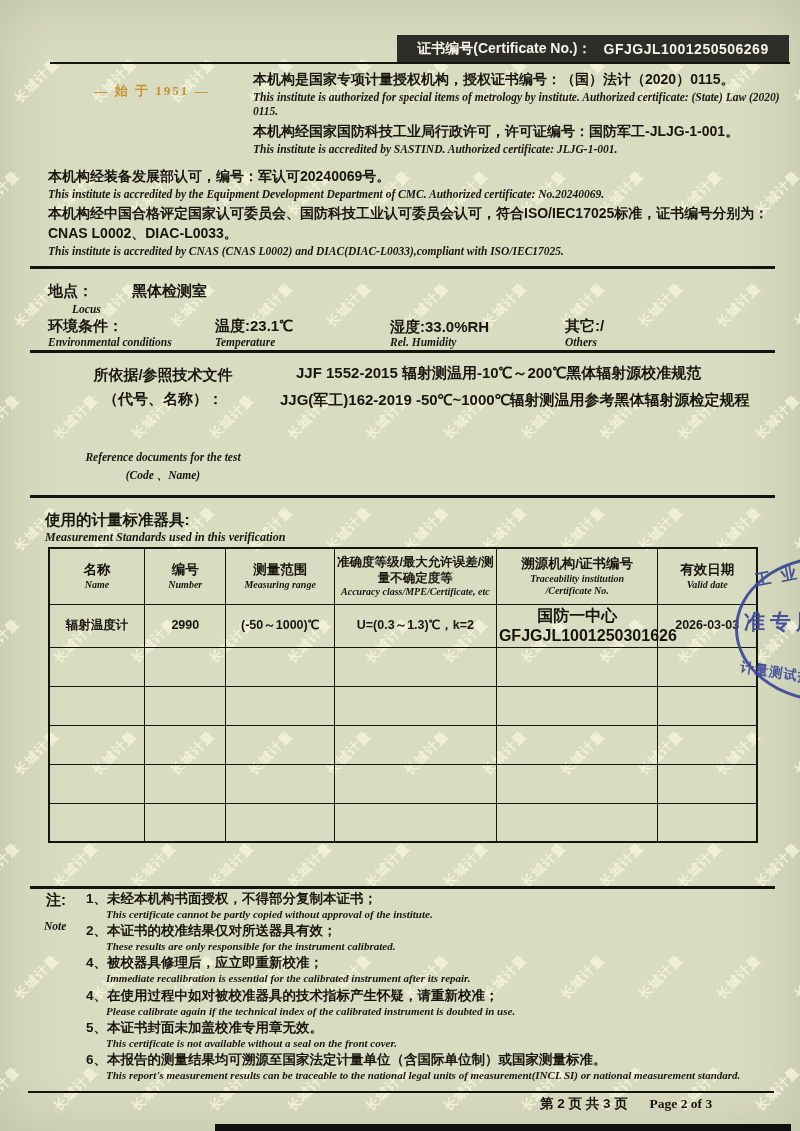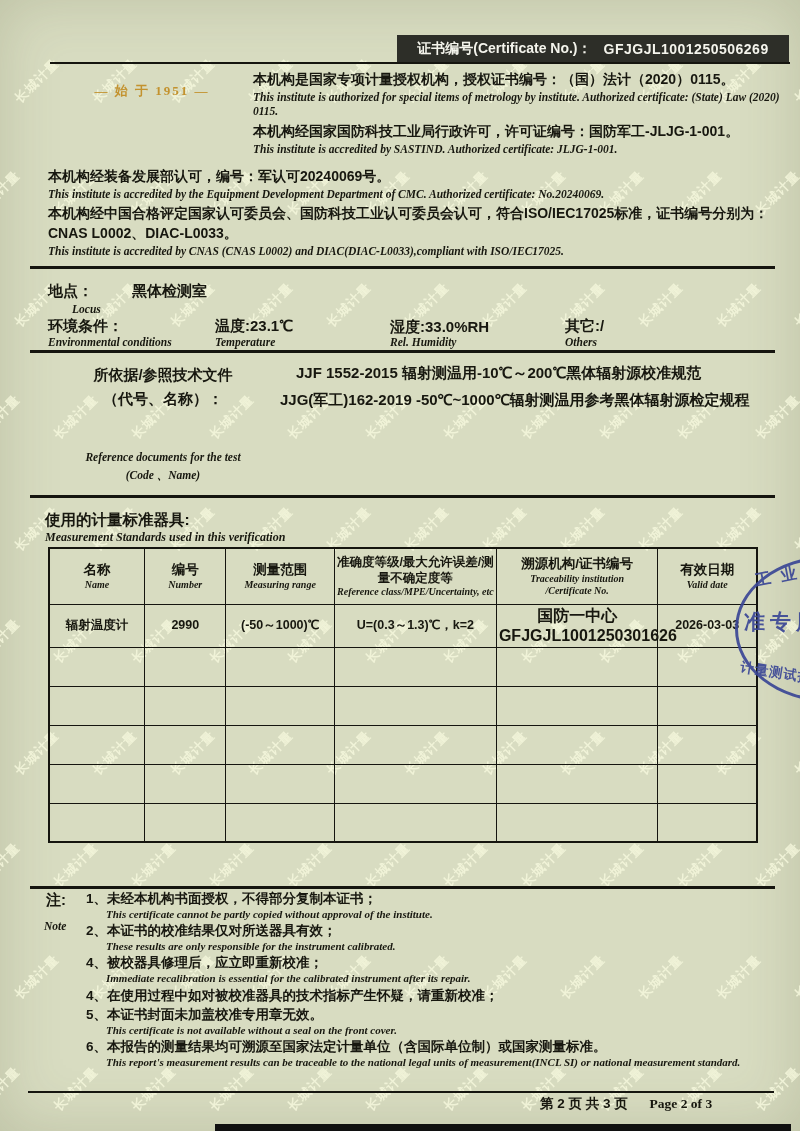--- a/index.html
+++ b/index.html
@@ -243,21 +243,21 @@
         <td>
               <div class="th-cn">编号</div>
               <div class="th-en">Number</div>
             </td>
         <td>
               <div class="th-cn">测量范围</div>
               <div class="th-en">Measuring range</div>
             </td>
         <td>
               <div class="th-cn" style="font-size:12.5px">准确度等级/最大允许误差/测量不确定度等</div>
-              <div class="th-en">Reference class/MPE/Uncertainty, etc</div>
+              <div class="th-en">Accuracy class/MPE/Certificate, etc</div>
             </td>
         <td>
               <div class="th-cn">溯源机构/证书编号</div>
               <div class="th-en">Traceability institution
 /Certificate No.</div>
             </td>
         <td>
               <div class="th-cn">有效日期</div>
               <div class="th-en">Valid date</div>
             </td>
@@ -332,20 +332,21 @@
       <div class="note-item">
         <p class="note-cn">2、本证书的校准结果仅对所送器具有效；</p>
         <p class="note-en">These results are only responsible for the instrument calibrated.</p>
       </div>
       <div class="note-item">
         <p class="note-cn">4、被校器具修理后，应立即重新校准；</p>
         <p class="note-en">Immediate recalibration is essential for the calibrated instrument after its repair.</p>
       </div>
       <div class="note-item">
         <p class="note-cn">4、在使用过程中如对被校准器具的技术指标产生怀疑，请重新校准；</p>
+        <p class="note-en">Please calibrate again if the technical index of the calibrated instrument is doubted in use.</p>
       </div>
       <div class="note-item">
         <p class="note-cn">5、本证书封面未加盖校准专用章无效。</p>
         <p class="note-en">This certificate is not available without a seal on the front cover.</p>
       </div>
       <div class="note-item">
         <p class="note-cn">6、本报告的测量结果均可溯源至国家法定计量单位（含国际单位制）或国家测量标准。</p>
         <p class="note-en">This report's measurement results can be traceable to the national legal units of measurement(INCL SI) or national measurement standard.</p>
       </div>
     </div>

